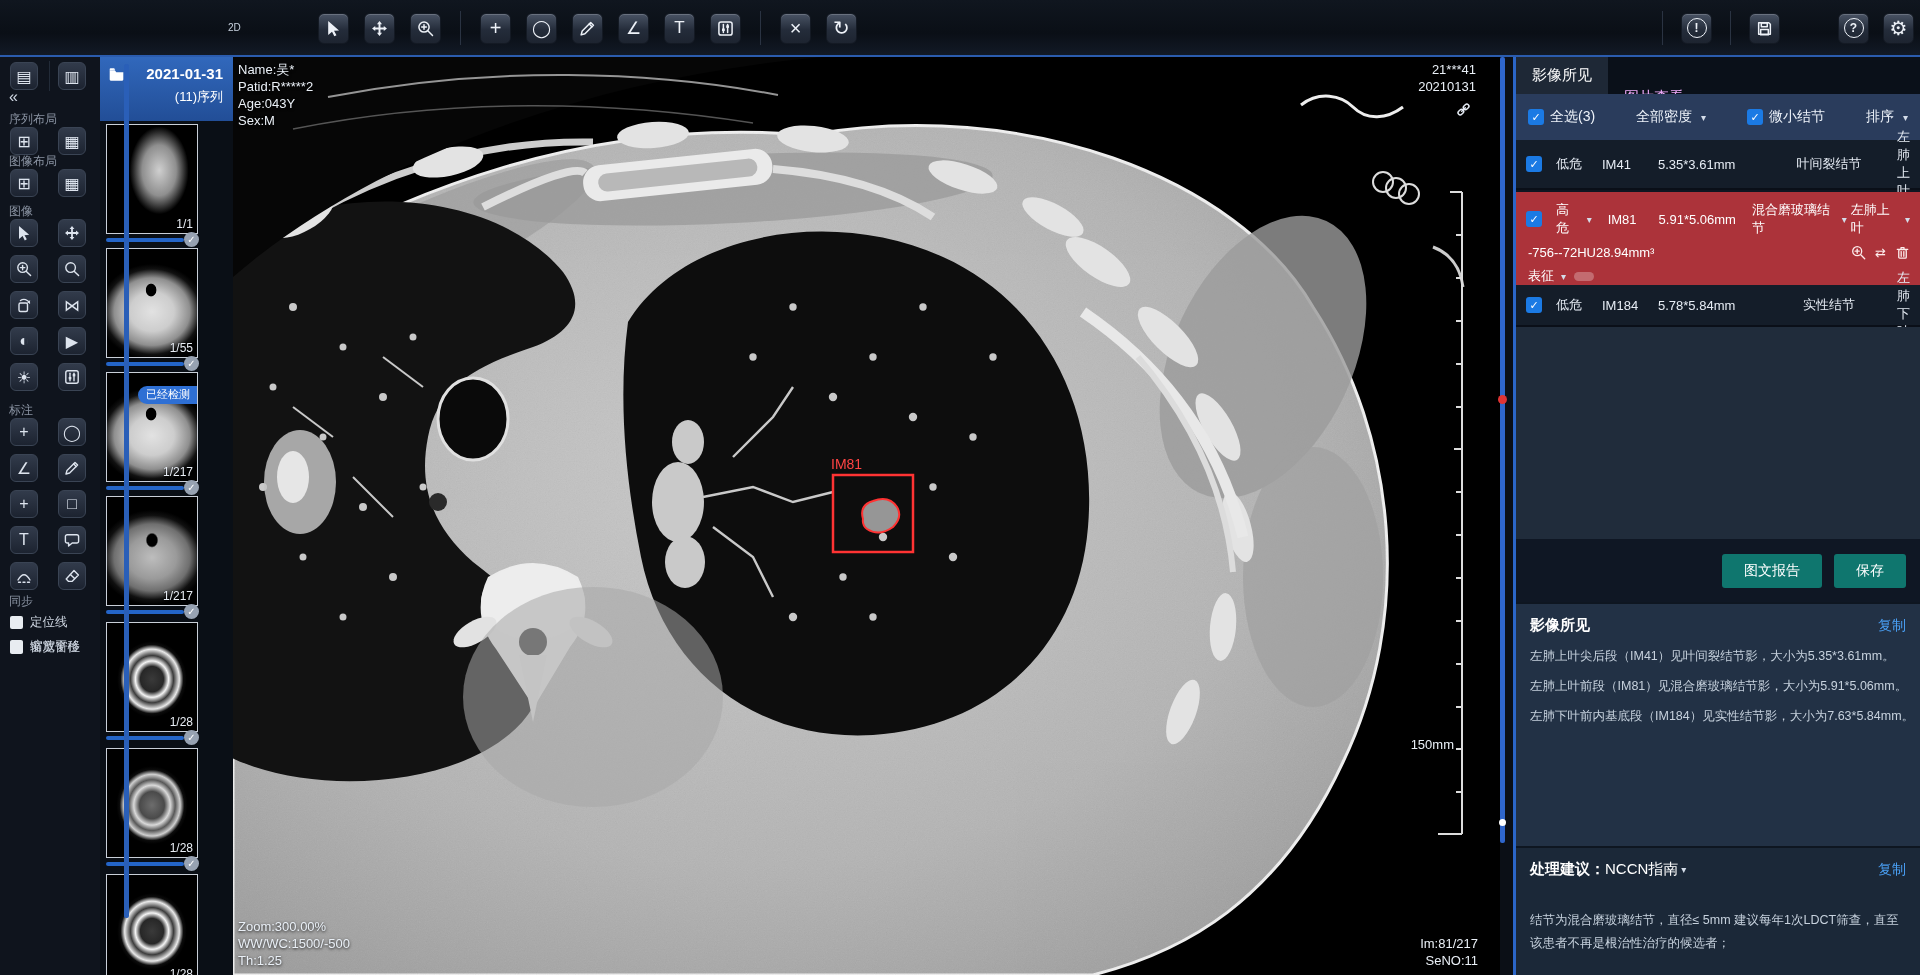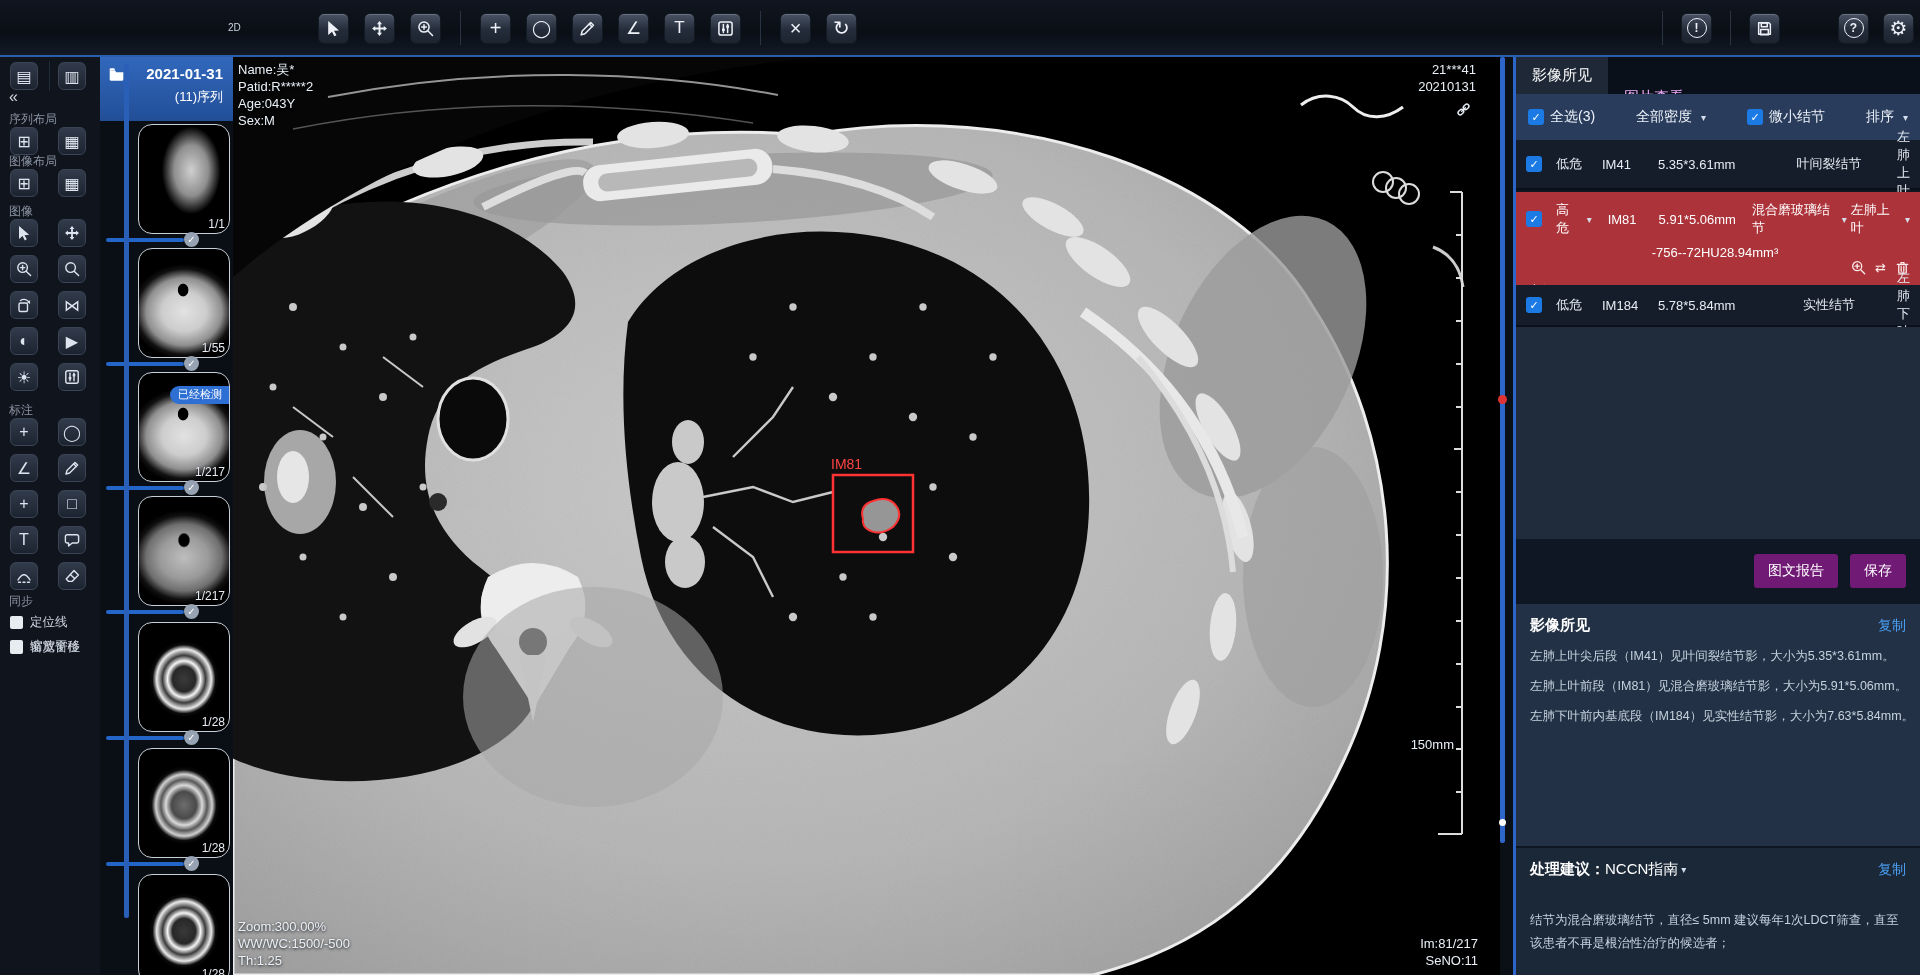--- a/index.html
+++ b/index.html
@@ -42,22 +42,22 @@
   .sq{width:13px;height:13px;background:#e8ecf1;border-radius:2px;}
   #tabdiv{position:absolute;left:49px;top:4px;width:1px;height:30px;background:#222b38;}
 
   
   #seriescol{position:absolute;left:100px;top:57px;width:133px;height:918px;background:#0a0f16;}
   #dateheader{position:absolute;left:0;top:0;width:133px;height:64px;box-sizing:border-box;
               background:linear-gradient(#3168bc,#224e97);color:#fff;padding:8px 10px 0 8px;cursor:pointer;}
   #dateheader .d1{font-size:15px;font-weight:bold;text-align:right;}
   #dateheader .d2{font-size:13px;text-align:right;margin-top:6px;}
   #folderic{position:absolute;left:8px;top:9px;color:#fff;}
-  .thumb{position:absolute;left:6px;width:90px;height:108px;border:1px solid #c9cfd8;border-radius:14px;
-         background:#000;cursor:pointer;overflow:hidden;margin-left:32px;}
+  .thumb{position:absolute;left:6px;width:90px;height:108px;border:1px solid #c9cfd8;border-radius:0;
+         background:#000;cursor:pointer;overflow:hidden;}
   .tlabel{position:absolute;right:4px;bottom:2px;font-size:12px;color:#e8edf4;text-shadow:0 1px 2px #000;}
   .tbar{position:absolute;left:6px;width:78px;height:4px;background:#2465c8;border-radius:2px;}
   .tcheck{position:absolute;left:84px;width:15px;height:15px;margin-top:-6px;border-radius:50%;
           background:#97a2b2;color:#fff;font-size:10px;display:flex;align-items:center;justify-content:center;}
   .badge{position:absolute;right:0;top:13px;background:#2e6fd4;color:#fff;font-size:11px;
          padding:1px 7px 2px 8px;border-radius:9px 0 0 9px;}
   #thumbscroll{position:absolute;left:124px;top:64px;width:5px;height:854px;background:#2a5fb8;border-radius:2px;}
   
   .im-scout{background:
      radial-gradient(42% 52% at 58% 42%,#cfcfcf 0%,#8f8f8f 45%,#2a2a2a 68%,#000 78%),#000;}
@@ -101,28 +101,28 @@
   .nrow{position:absolute;left:0;width:404px;background:#141d29;border-bottom:2px solid #0a0f18;
         display:flex;align-items:center;font-size:13px;color:#e6ecf4;padding:0 10px;box-sizing:border-box;gap:4px;cursor:pointer;}
   .nrow .c-risk{width:42px;margin-left:10px;}
   .nrow .c-im{width:52px;}
   .nrow .c-size{width:108px;}
   .nrow .c-type{width:118px;text-align:center;}
   .nrow .c-lobe{flex:1;text-align:right;}
   #redrow{position:absolute;left:0;top:135px;width:404px;height:93px;background:#ac333a;color:#fff;
           font-size:13px;box-sizing:border-box;cursor:pointer;}
   #redrow .l1{display:flex;align-items:center;padding:9px 10px 0 10px;gap:4px;}
-  #redrow .l2{display:flex;align-items:center;padding:8px 10px 0 4px;flex-direction:column;}
+  #redrow .l2{display:flex;padding:8px 10px 0 12px;}
   #redrow .l3{display:flex;align-items:center;padding:7px 10px 0 12px;gap:4px;}
   #redrow .ricons{margin-left:auto;display:flex;gap:9px;align-items:center;color:#fdecec;}
   #redrow .ricons .ic{width:15px;height:15px;cursor:pointer;}
   .pill{width:20px;height:9px;border-radius:5px;background:rgba(255,255,255,.28);margin-left:4px;}
   #emptyarea{top:270px;height:212px;background:#202c3b;}
   #btnstrip{top:482px;height:63px;background:#0f1724;display:flex;align-items:center;justify-content:flex-end;gap:12px;padding-right:14px;}
-  .bluebtn{background:#701a75;color:#fff;font-size:14px;padding:8px 14px;border-radius:3px;cursor:pointer;}
+  .bluebtn{background:#0f766e;color:#fff;font-size:14px;padding:8px 22px;border-radius:3px;cursor:pointer;}
   #findings{top:547px;height:242px;background:#223145;padding:12px 14px;}
   .sechead{display:flex;align-items:center;}
   .sechead .t{font-size:15px;font-weight:bold;color:#fff;}
   .copylink{margin-left:auto;font-size:14px;color:#4aa0f5;cursor:pointer;}
   .fline{margin-top:13px;font-size:12.5px;color:#c6d1dd;white-space:nowrap;overflow:hidden;}
   #suggest{top:791px;height:127px;background:#1b2838;padding:12px 14px;}
   #suggest .t2{font-size:15px;color:#fff;}
   #suggest .body{margin-top:30px;font-size:12.5px;color:#c6d1dd;line-height:1.85;}
 </style>
 </head>

